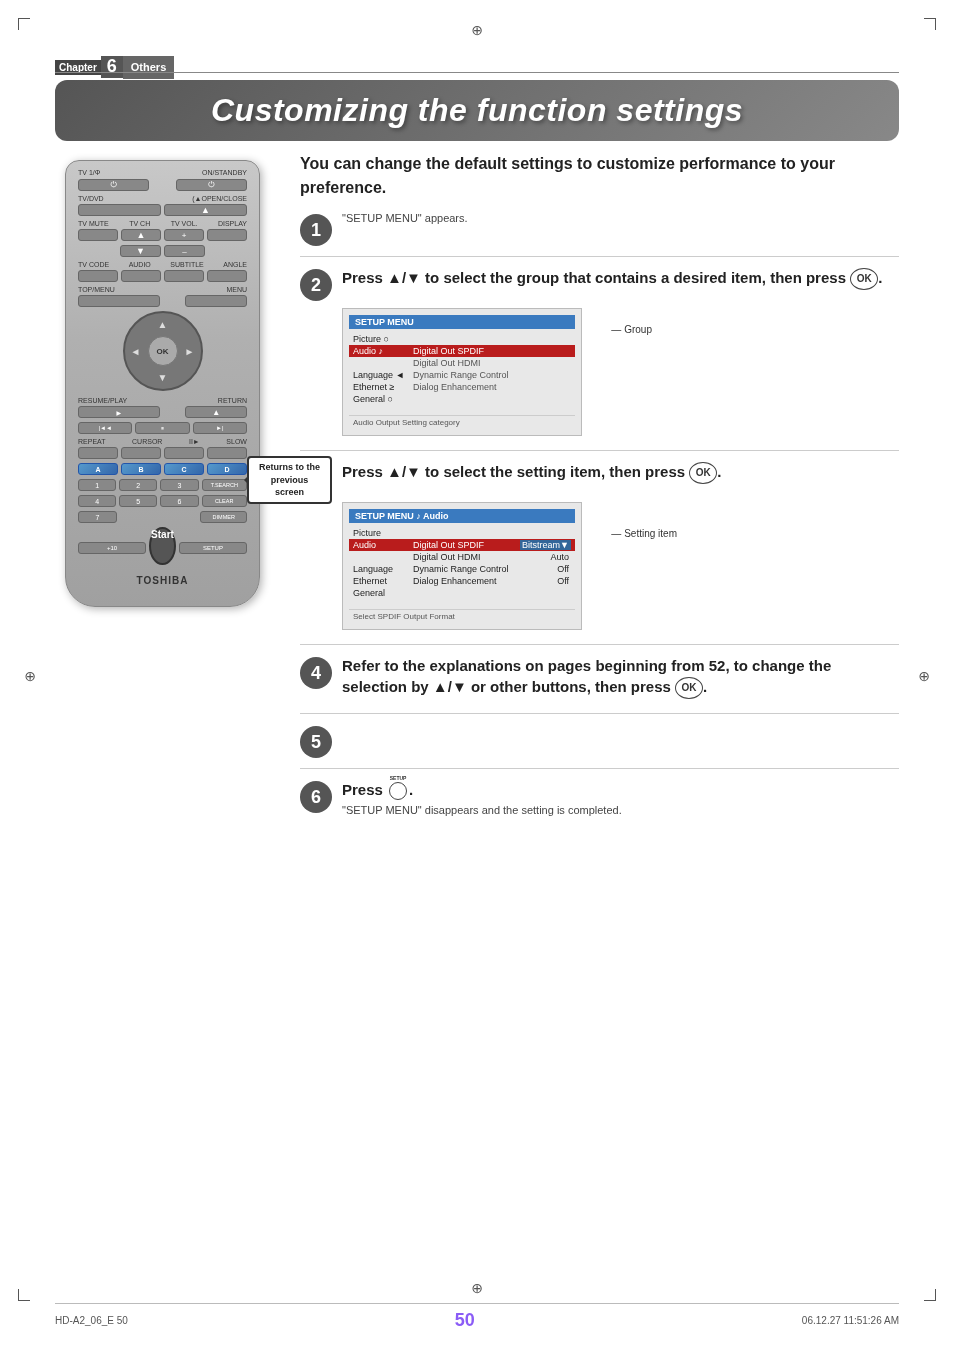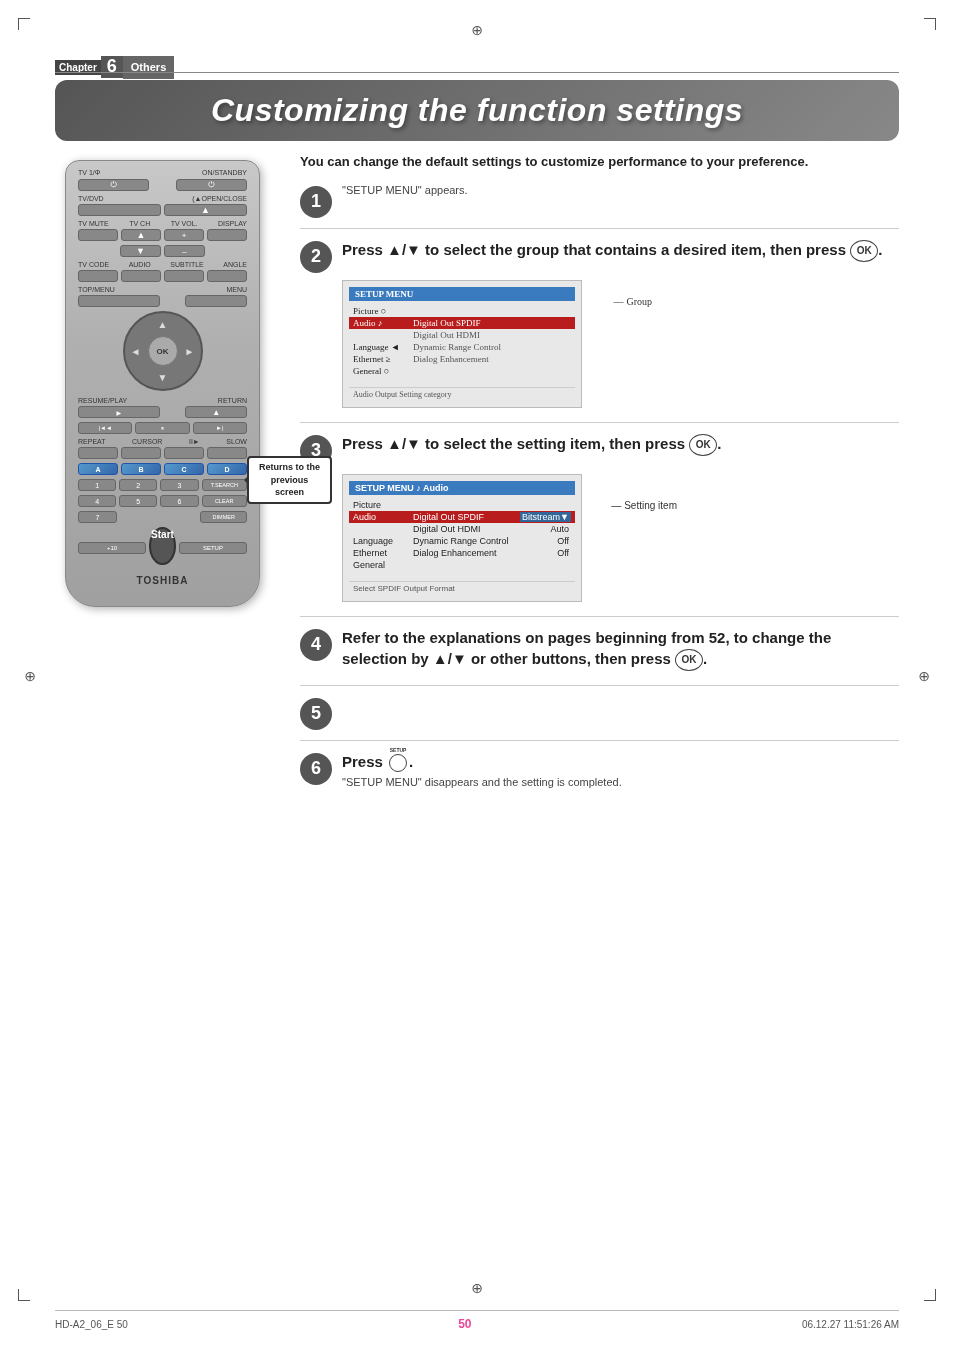--- a/index.html
+++ b/index.html
@@ -106,21 +106,21 @@
     .main-content {
       position: absolute;
       top: 152px;
       left: 55px;
       right: 55px;
     }
 
     
     .intro-text {
       margin-left: 245px;
-      font-size: 13px;
+      font-size: 16px;
       font-weight: bold;
       line-height: 1.5;
       margin-bottom: 12px;
     }
 
     
     .remote-container {
       position: absolute;
       top: 0;
       left: 0;
@@ -244,23 +244,23 @@
       right: 55px;
       display: flex;
       justify-content: space-between;
       align-items: center;
       border-top: 1px solid #bbb;
       padding-top: 6px;
       font-size: 10px;
       color: #555;
     }
     .page-number {
-      font-size: 12px;
-      font-weight: bold;
-      color: #ec4899;
+      font-size: 18px;
+      font-weight: bold;
+      color: #8b5cf6;
     }
 
     
     .setup-icon {
       display: inline-block;
       width: 18px;
       height: 18px;
       border: 1.5px solid #444;
       border-radius: 50%;
       vertical-align: middle;
@@ -620,21 +620,21 @@
     </div>
 
     <div class="step-block">
       <div class="step-number-circle">2</div>
       <div class="step-content">
         <div class="step-title">
           Press ▲/▼ to select the group that contains a desired item, then press
           <span class="ok-btn-inline">OK</span>.
         </div>
         
-        <div style="position:relative; display:inline-block; margin-top:8px;font-family:Liberation Serif, serif;">
+        <div style="position:relative; display:inline-block; margin-top:8px;">
           <div class="setup-menu-img">
             <div class="setup-menu-title-bar">SETUP MENU</div>
             <div class="setup-menu-row">
               <span class="setup-menu-left">Picture ○</span>
               <span class="setup-menu-right"></span>
             </div>
             <div class="setup-menu-row selected">
               <span class="setup-menu-left">Audio ♪</span>
               <span class="setup-menu-right selected">Digital Out SPDIF</span>
             </div>

